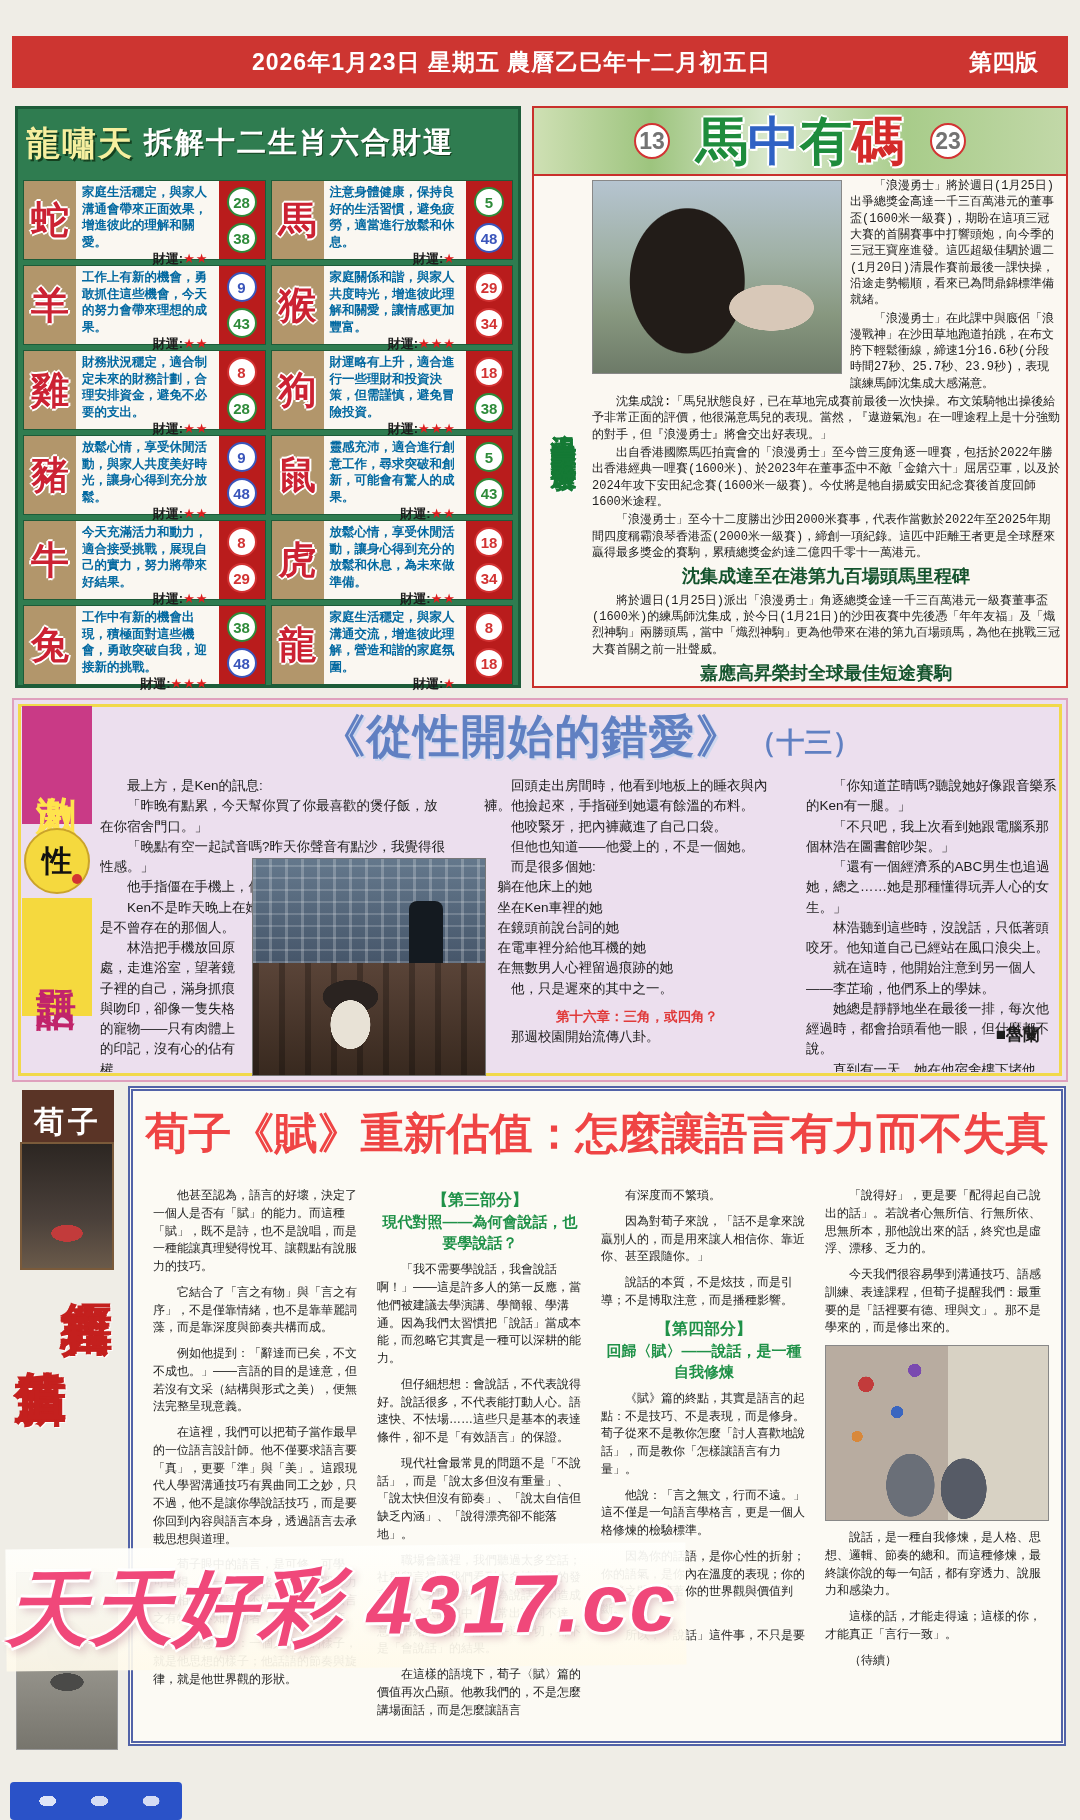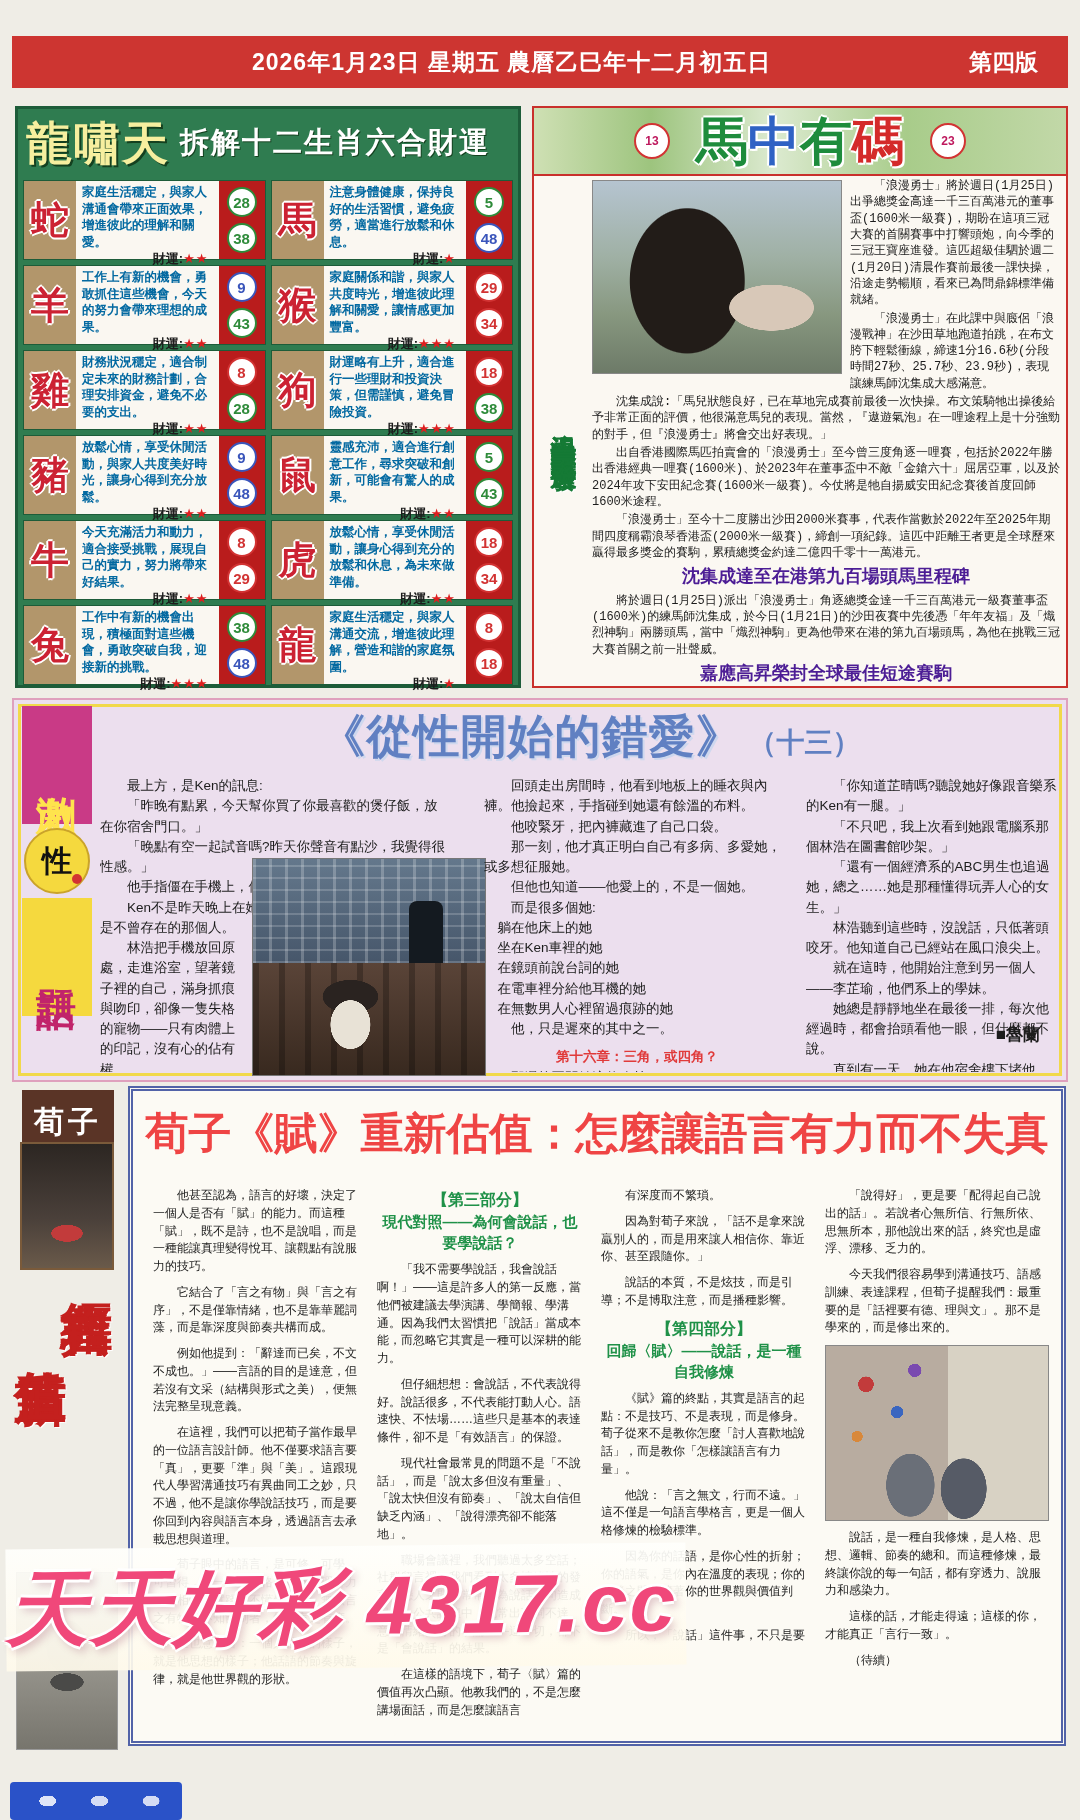--- a/index.html
+++ b/index.html
@@ -8,21 +8,21 @@
         font-family:"Liberation Sans","DejaVu Sans",sans-serif;color:#1c1c1c;}
   
   .masthead-bar{position:absolute;left:12px;right:12px;top:36px;height:52px;background:#cd3531;
     display:flex;align-items:center;justify-content:space-between;color:#fff;font-weight:bold;}
   .masthead-bar .date{font-size:23px;padding-left:240px;letter-spacing:1px;}
   .masthead-bar .pageno{font-size:23px;padding-right:30px;}
   
   .zodiac{position:absolute;left:15px;top:106px;width:506px;height:582px;background:#2f7c50;
     border:3px solid #1d5c39;box-sizing:border-box;}
   .zod-title{height:64px;display:flex;align-items:center;padding:2px 8px 0 8px;}
-  .zt1{font-size:46px;font-weight:900;color:#f6efA0;color:#f6ef9f;line-height:1;
+  .zt1{font-size:34px;font-weight:900;color:#f6efA0;color:#f6ef9f;line-height:1;
        text-shadow:2px 2px 0 #14401f;letter-spacing:2px;}
   .zt2{font-size:29px;font-weight:900;color:#ffffff;margin-left:10px;letter-spacing:2px;
        text-shadow:1px 1px 0 #14401f;}
   .zod-grid{display:grid;grid-template-columns:1fr 1fr;gap:5px;padding:5px;}
   .zcell{display:flex;height:78px;background:#faf7f1;border:1px solid #1d5c39;}
   .zsign{width:52px;background:#b2966b;display:flex;align-items:center;justify-content:center;
     font-size:38px;font-weight:900;color:#cc2233;
     text-shadow:-2px 0 0 #fff,2px 0 0 #fff,0 -2px 0 #fff,0 2px 0 #fff,-1px -1px 0 #fff,1px 1px 0 #fff;}
   .zbody{flex:1;padding:3px 4px 2px 6px;display:flex;flex-direction:column;justify-content:space-between;}
   .ztext{margin:0;font-size:12.5px;line-height:1.32;font-weight:bold;color:#0369a1;}
@@ -35,38 +35,38 @@
   .ball[data-color="red"]{border-color:#d23333;color:#d23333;}
   .ball[data-color="green"]{border-color:#2e8b3a;color:#2e8b3a;}
   .ball[data-color="blue"]{border-color:#3a55bb;color:#3a55bb;}
   
   .racing{position:absolute;left:532px;top:106px;width:536px;height:582px;background:#fbf8f2;
     border:2px solid #c9302c;box-sizing:border-box;}
   .race-head{position:relative;height:66px;background:
      linear-gradient(90deg,#cfe0b4 0%,#9dc47e 22%,#dcead0 45%,#a8cc8a 70%,#c2d8a8 100%);
      display:flex;align-items:center;justify-content:center;gap:26px;border-bottom:2px solid #c9302c;}
   .race-head .mball{width:36px;height:36px;border-radius:50%;background:#fff;border:2px solid #d23333;
-     color:#be185d;font-weight:900;font-size:12px;display:flex;align-items:center;justify-content:center;box-sizing:border-box;}
+     color:#737373;font-weight:900;font-size:23px;display:flex;align-items:center;justify-content:center;box-sizing:border-box;}
   .mchar{font-size:52px;font-weight:900;line-height:1;
      text-shadow:-2px 0 0 #fff,2px 0 0 #fff,0 -2px 0 #fff,0 2px 0 #fff,2px 2px 0 #fff;}
   .mchar[data-color="green"]{color:#1e8c3c;}
   .mchar[data-color="blue"]{color:#2f62c4;}
   .mchar[data-color="red"]{color:#d42a2a;}
   .race-body{position:absolute;top:70px;bottom:4px;left:4px;right:6px;display:flex;}
   .vhead{width:52px;writing-mode:vertical-rl;text-orientation:upright;font-size:26px;font-weight:900;
      color:#157a35;letter-spacing:2px;text-align:center;line-height:52px;
      text-shadow:1px 1px 0 #fff;}
   .race-text{flex:1;font-size:12px;line-height:1.36;overflow:hidden;padding-left:2px;font-family:Liberation Mono, monospace;}
   .race-text p{margin:0 0 2px 0;text-indent:2em;}
   .horse-photo{float:left;width:248px;height:192px;margin:2px 8px 2px 0;border:1px solid #888;
      background:
        radial-gradient(ellipse 70px 38px at 72% 66%,#d8c8b8 0 60%,transparent 61%),
        radial-gradient(ellipse 95px 120px at 38% 52%,#221c18 0 60%,transparent 61%),
        linear-gradient(180deg,#b5c4d0 0%,#9fb0a4 40%,#87977f 70%,#6d7a68 100%);}
-  .rsub{margin:4px 0 3px 0;text-align:center;font-size:18px;font-weight:900;color:#4c1d95;}
+  .rsub{margin:4px 0 3px 0;text-align:center;font-size:18px;font-weight:900;color:#14532d;}
   
   .novel{position:absolute;left:12px;top:698px;width:1056px;height:384px;background:#ecdfee;
      border:2px solid #dfa0bd;box-sizing:border-box;}
   .novel-inner{position:absolute;inset:4px;border:3px solid #f1d94a;}
   .nside{position:absolute;left:8px;top:6px;width:70px;}
   .nside-top{background:#c93a86;color:#ffe34d;writing-mode:vertical-rl;text-orientation:upright;
      font-size:40px;font-weight:900;width:70px;height:118px;display:flex;align-items:center;
      justify-content:center;box-sizing:border-box;}
   .nbadge{width:62px;height:62px;margin:4px auto;border-radius:50%;background:#f5d93e;border:2px solid #caa32a;
      display:flex;align-items:center;justify-content:center;font-size:30px;font-weight:900;color:#111;position:relative;}
@@ -345,21 +345,21 @@
       <span><p>最上方，是Ken的訊息:</p><p>「昨晚有點累，今天幫你買了你最喜歡的煲仔飯，放在你宿舍門口。」</p><p>「晚點有空一起試音嗎?昨天你聲音有點沙，我覺得很性感。」</p><p>他手指僵在手機上，像被燙傷。</p><p>Ken不是昨天晚上在她身體裡的那個人，但他明顯不是不曾存在的那個人。</p></span>
       <div class="nnarrow">
           <p>林浩把手機放回原處，走進浴室，望著鏡子裡的自己，滿身抓痕與吻印，卻像一隻失格的寵物——只有肉體上的印記，沒有心的佔有權。</p>
         </div>
     </div>
     <div class="novel-photo">
       <div class="np-top"></div>
       <div class="np-bot"></div>
     </div>
     <div class="ncol ncol2">
-      <span><p>回頭走出房間時，他看到地板上的睡衣與內褲。他撿起來，手指碰到她還有餘溫的布料。</p><p>他咬緊牙，把內褲藏進了自己口袋。</p><p>那一刻，他才真正明白自己有多病、多愛她，或多想征服她。</p><p>但他也知道——他愛上的，不是一個她。</p><p>而是很多個她:</p></span>
+      <span><p>回頭走出房間時，他看到地板上的睡衣與內褲。他撿起來，手指碰到她還有餘溫的布料。</p><p>他咬緊牙，把內褲藏進了自己口袋。</p><p>但他也知道——他愛上的，不是一個她。</p><p>而是很多個她:</p></span>
       <span><p class="short">躺在他床上的她</p><p class="short">坐在Ken車裡的她</p><p class="short">在鏡頭前說台詞的她</p><p class="short">在電車裡分給他耳機的她</p><p class="short">在無數男人心裡留過痕跡的她</p></span>
       <p>他，只是遲來的其中之一。</p>
       <p class="nchapterline">第十六章：三角，或四角？</p>
       <p>那週校園開始流傳八卦。</p>
     </div>
     <div class="ncol ncol3">
       <span><p>「你知道芷晴嗎?聽說她好像跟音樂系的Ken有一腿。」</p><p>「不只吧，我上次看到她跟電腦系那個林浩在圖書館吵架。」</p><p>「還有一個經濟系的ABC男生也追過她，總之……她是那種懂得玩弄人心的女生。」</p><p>林浩聽到這些時，沒說話，只低著頭咬牙。他知道自己已經站在風口浪尖上。</p><p>就在這時，他開始注意到另一個人——李芷瑜，他們系上的學妹。</p><p>她總是靜靜地坐在最後一排，每次他經過時，都會抬頭看他一眼，但什麼都不說。</p><p>直到有一天，她在他宿舍樓下堵他。</p></span>
       
     </div>
     <div class="nauthor">■魯蘭</div>

